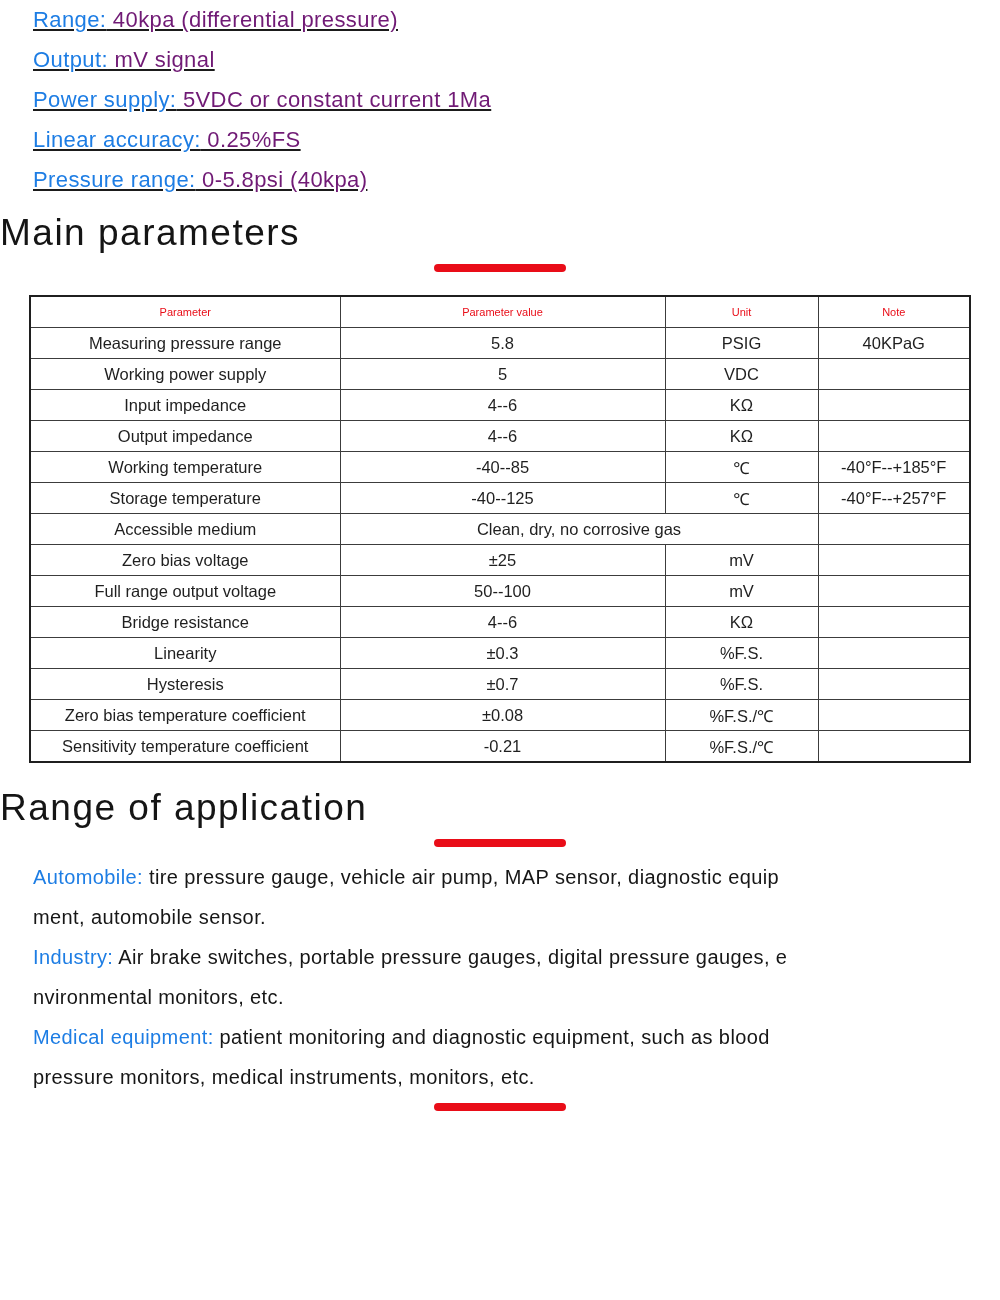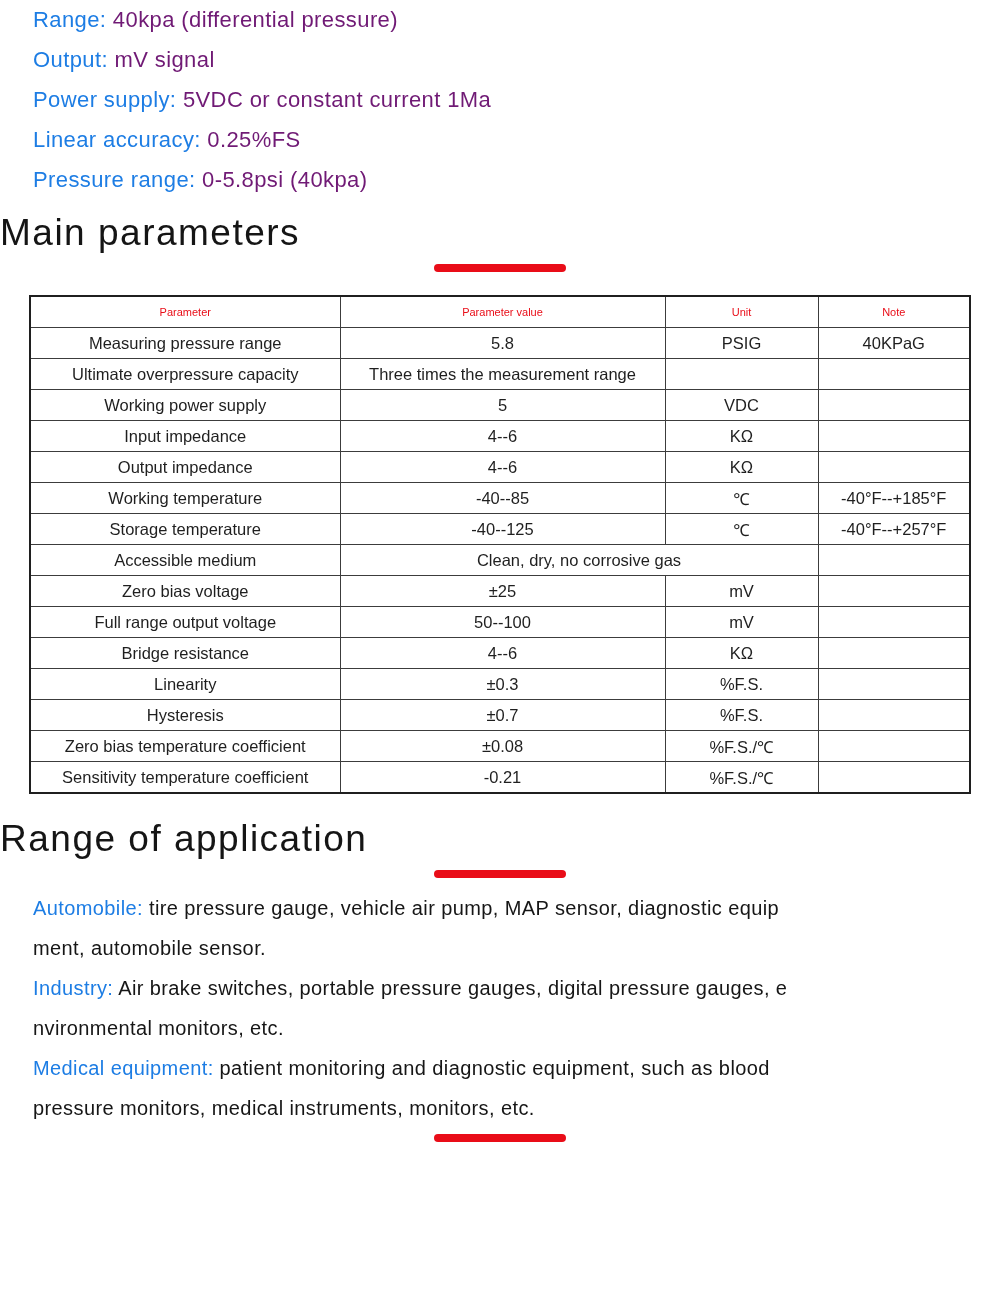--- a/index.html
+++ b/index.html
@@ -14,20 +14,21 @@
   }
   
   .specs { padding: 0 0 0 33px; }
   .spec-line {
     height: 40px;
     display: flex;
     align-items: center;
     font-size: 22px;
     letter-spacing: 0.4px;
     white-space: pre;
+    text-decoration: underline;
   }
   .spec-label { color: var(--accent_blue, #1d7de4); }
   .spec-value { color: #701a75; }
 
   
   .section-heading { margin: 0; text-align: left; font-weight: 400; color: #151515; }
   .h-main   { margin-top: 8px;  font-size: 37px; line-height: 50px; letter-spacing: 1.5px; }
   .h-range  { margin-top: 20px; font-size: 37px; line-height: 50px; letter-spacing: 1.5px; }
   .h-product{ margin-top: 14px; font-size: 37px; line-height: 50px; letter-spacing: 1.5px; }
   .title-underline {
@@ -101,26 +102,20 @@
       <th>Unit</th>
       <th>Note</th>
     </tr>
     <tr>
       <td>Measuring pressure range</td>
       <td>5.8</td>
       <td>PSIG</td>
       <td>40KPaG</td>
     </tr>
     <tr>
-      <td>Ultimate overpressure capacity</td>
-      <td>Three times the measurement range</td>
-      <td></td>
-      <td></td>
-    </tr>
-    <tr>
       <td>Working power supply</td>
       <td>5</td>
       <td>VDC</td>
       <td></td>
     </tr>
     <tr>
       <td>Input impedance</td>
       <td>4--6</td>
       <td>KΩ</td>
       <td></td>

